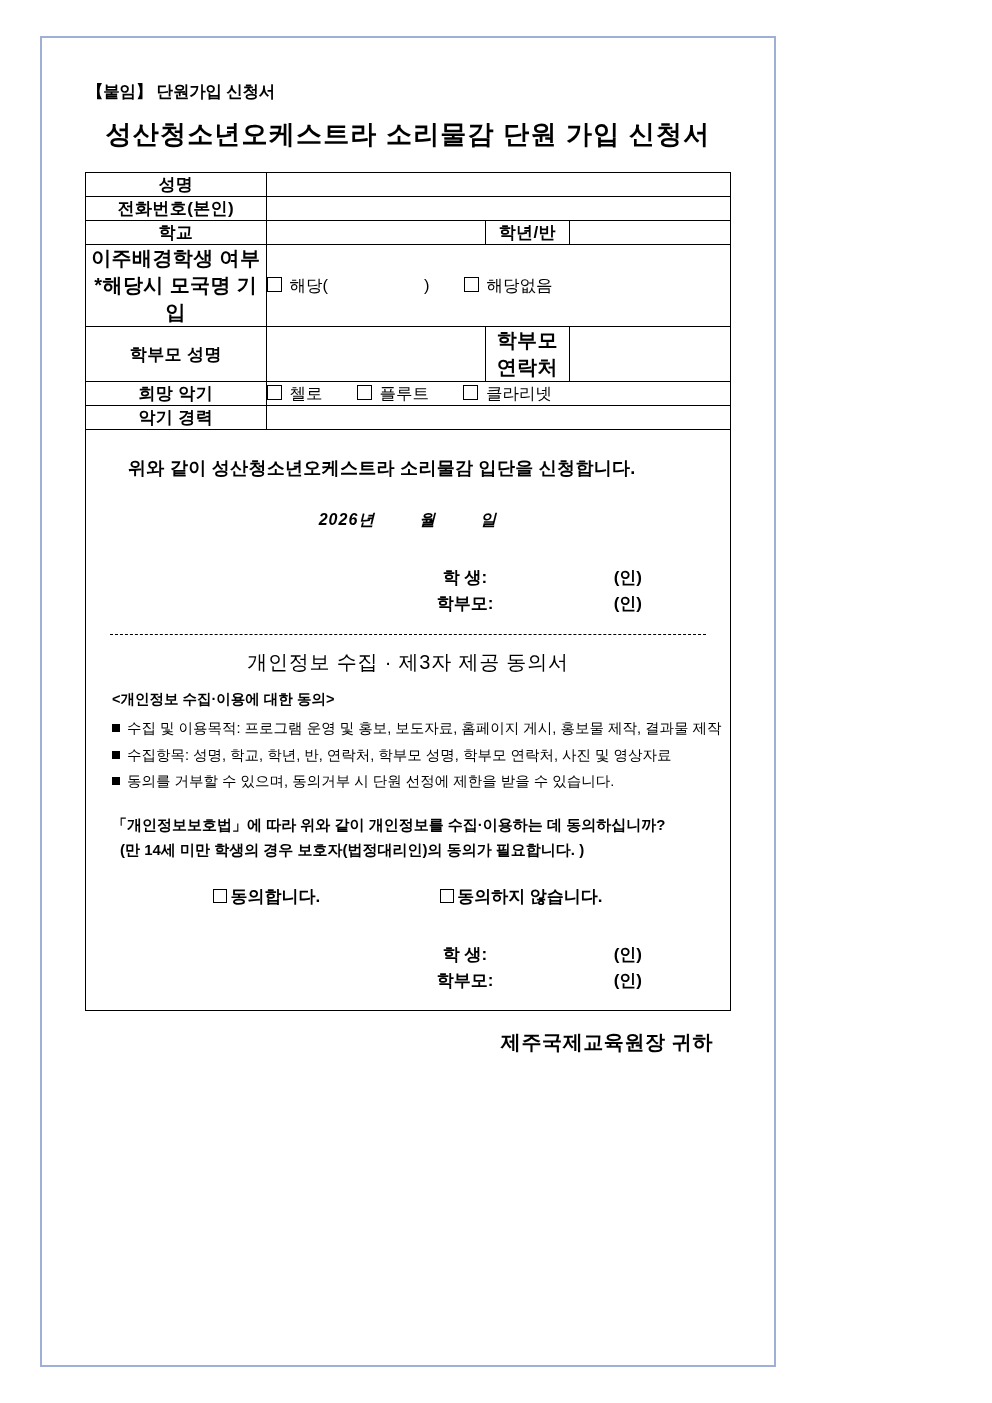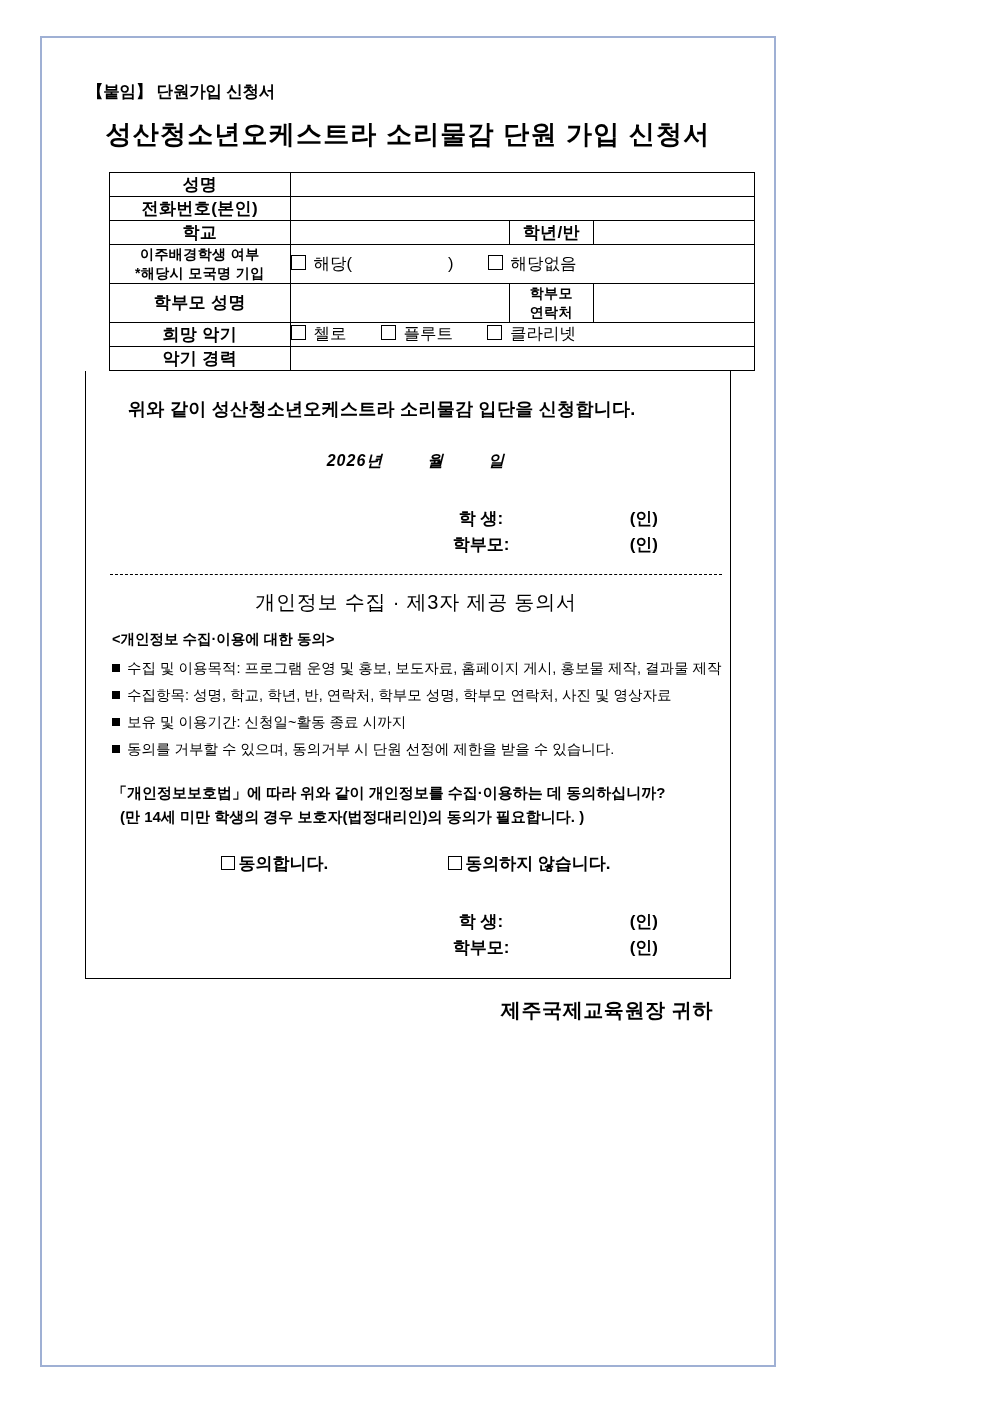--- a/index.html
+++ b/index.html
@@ -43,36 +43,35 @@
     text-align: center;
     font-size: 26px;
     font-weight: bold;
     letter-spacing: 1.2px;
     margin: 14px 0 20px 0;
   }
   table.form {
     width: 100%;
     border-collapse: collapse;
     table-layout: fixed;
-    margin-left: 24px;
   }
   table.form td {
     border: 1.6px solid #000000;
     padding: 0;
     vertical-align: middle;
   }
   .lbl {
     text-align: center;
     font-weight: bold;
     font-size: 17px;
     padding: 10px 4px;
     letter-spacing: 0.4px;
   }
   .lbl.small {
-    font-size: 14px;
+    font-size: 20px;
     line-height: 1.35;
   }
   .val {
     padding: 10px 12px;
     font-size: 16px;
     min-height: 22px;
   }
   .chk-row {
     padding: 12px 14px;
     font-size: 16.5px;
@@ -89,21 +88,21 @@
   .gap-mid { display: inline-block; width: 34px; }
   .notes {
     padding: 8px 12px;
     font-size: 14.5px;
     line-height: 1.55;
   }
   
   .lower {
     border: 1.6px solid #000;
     border-top: none;
-    padding: 22px 8px 16px 24px;
+    padding: 22px 24px 16px 24px;
   }
   .apply-line {
     font-size: 18px;
     font-weight: bold;
     letter-spacing: 0.3px;
     margin: 4px 0 0 18px;
   }
   .date-line {
     text-align: center;
     font-size: 16px;
@@ -276,21 +275,20 @@
 
       <div class="dashed"></div>
 
       <div class="consent-title">개인정보 수집 · 제3자 제공 동의서</div>
 
       <div class="consent-sub">&lt;개인정보 수집·이용에 대한 동의&gt;</div>
 
       <ul class="consent-list">
         <li><span class="sq"></span><span>수집 및 이용목적: 프로그램 운영 및 홍보, 보도자료, 홈페이지 게시, 홍보물 제작, 결과물 제작</span></li>
         <li><span class="sq"></span><span>수집항목: 성명, 학교, 학년, 반, 연락처, 학부모 성명, 학부모 연락처, 사진 및 영상자료</span></li>
-        <li><span class="sq"></span><span>보유 및 이용기간: 신청일~활동 종료 시까지</span></li>
         <li><span class="sq"></span><span>동의를 거부할 수 있으며, 동의거부 시 단원 선정에 제한을 받을 수 있습니다.</span></li>
       </ul>
 
       <div class="ask">
         <span>「개인정보보호법」에 따라 위와 같이 개인정보를 수집·이용하는 데 동의하십니까?</span>
         <span class="sub">(만 14세 미만 학생의 경우 보호자(법정대리인)의 동의가 필요합니다. )</span>
       </div>
 
       <div class="agree-row">
         <div><span class="chk2"></span><span>동의합니다.</span></div>

